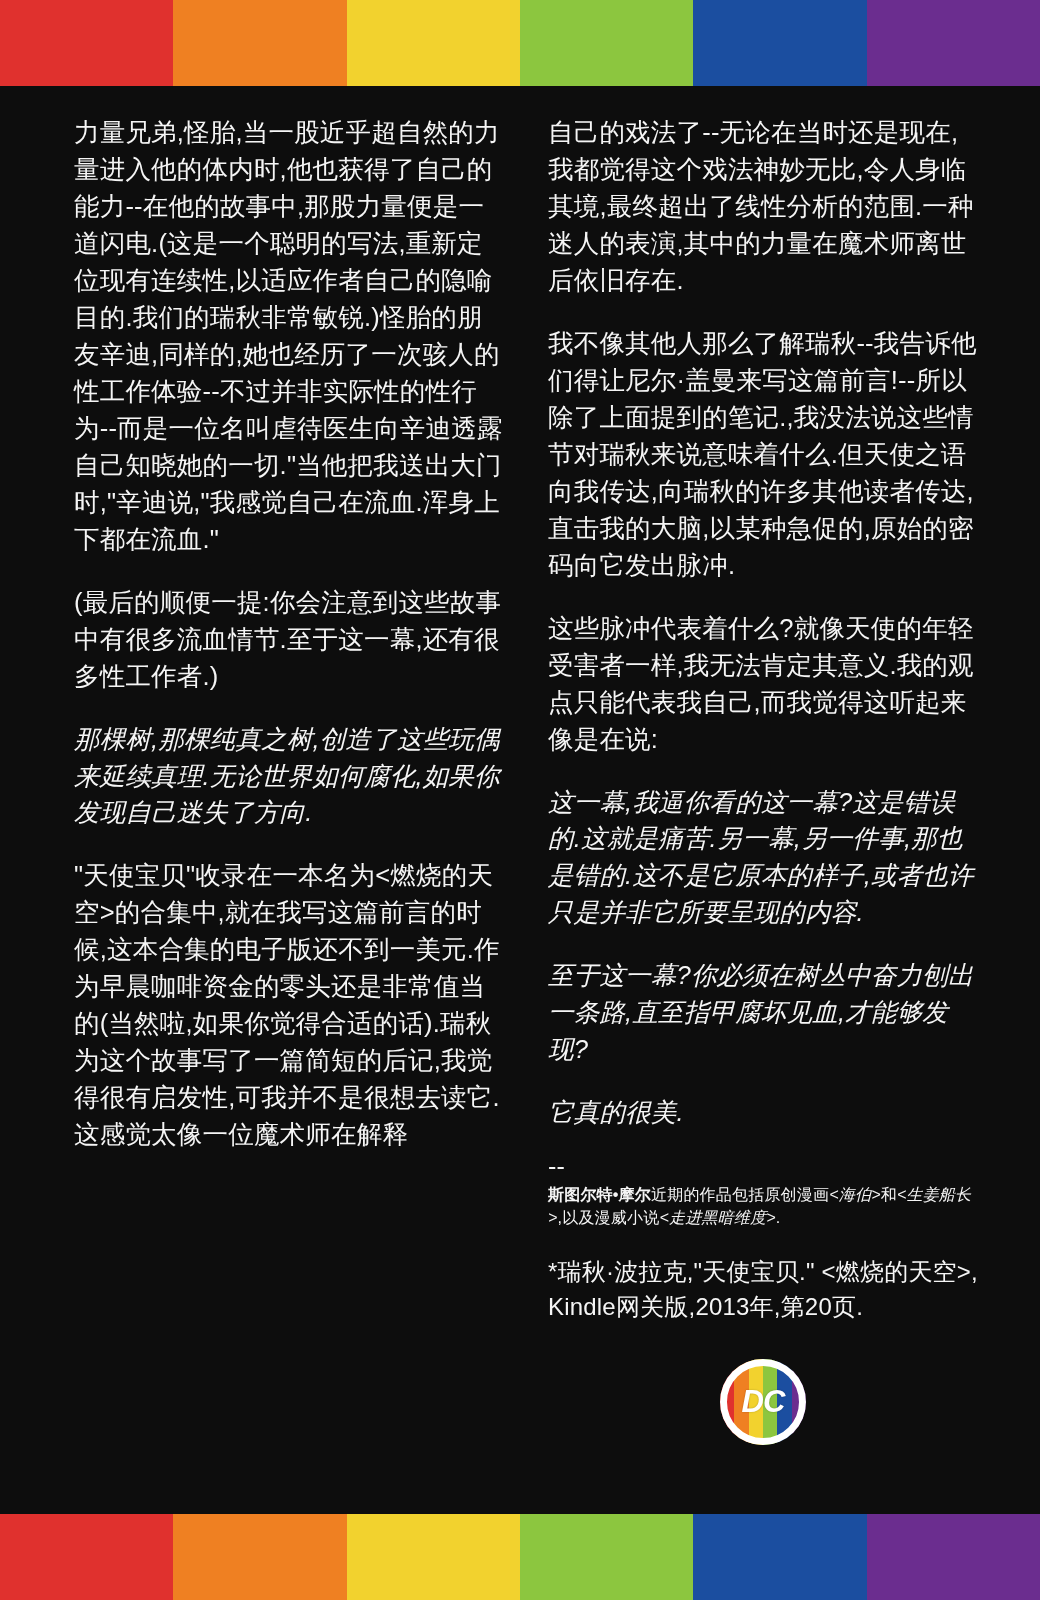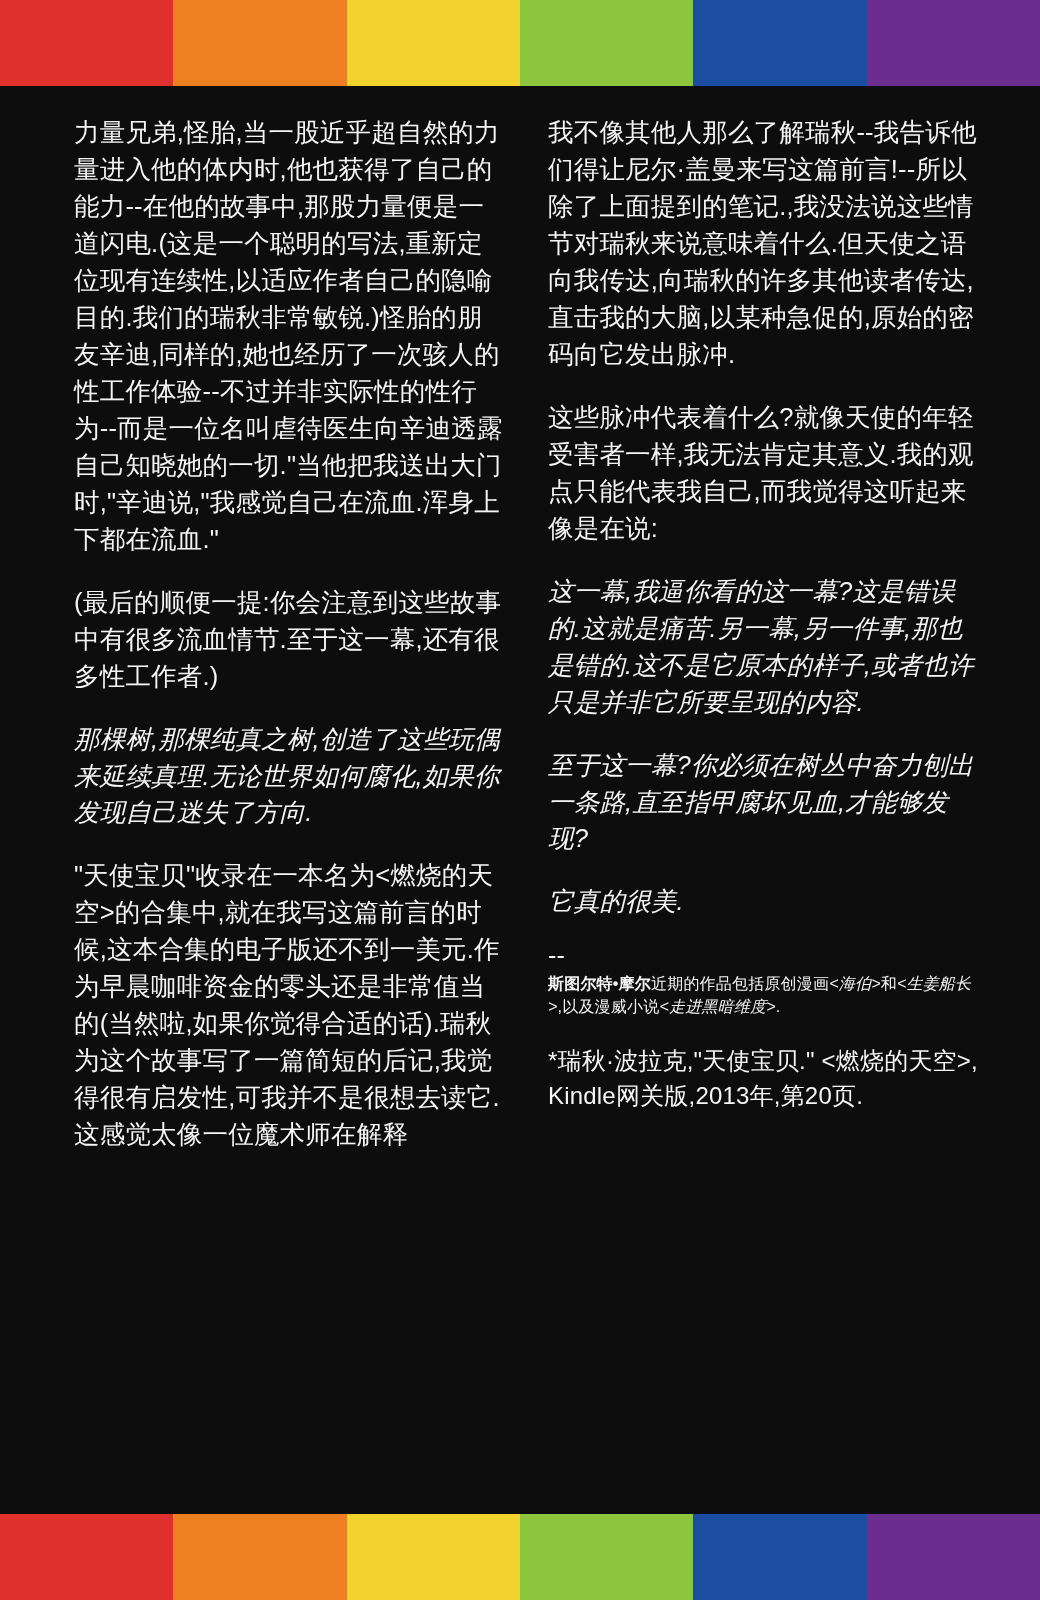--- a/index.html
+++ b/index.html
@@ -130,29 +130,44 @@
   <div class="content">
 
     <div class="col">
       <p>力量兄弟,怪胎,当一股近乎超自然的力量进入他的体内时,他也获得了自己的能力--在他的故事中,那股力量便是一道闪电.(这是一个聪明的写法,重新定位现有连续性,以适应作者自己的隐喻目的.我们的瑞秋非常敏锐.)怪胎的朋友辛迪,同样的,她也经历了一次骇人的性工作体验--不过并非实际性的性行为--而是一位名叫虐待医生向辛迪透露自己知晓她的一切."当他把我送出大门时,"辛迪说,"我感觉自己在流血.浑身上下都在流血."</p>
       <p>(最后的顺便一提:你会注意到这些故事中有很多流血情节.至于这一幕,还有很多性工作者.)</p>
       <p class="italic">那棵树,那棵纯真之树,创造了这些玩偶来延续真理.无论世界如何腐化,如果你发现自己迷失了方向.</p>
       <p>"天使宝贝"收录在一本名为&lt;燃烧的天空&gt;的合集中,就在我写这篇前言的时候,这本合集的电子版还不到一美元.作为早晨咖啡资金的零头还是非常值当的(当然啦,如果你觉得合适的话).瑞秋为这个故事写了一篇简短的后记,我觉得很有启发性,可我并不是很想去读它.这感觉太像一位魔术师在解释</p>
     </div>
 
     <div class="col">
+      <p>自己的戏法了--无论在当时还是现在,我都觉得这个戏法神妙无比,令人身临其境,最终超出了线性分析的范围.一种迷人的表演,其中的力量在魔术师离世后依旧存在.</p>
       <p>我不像其他人那么了解瑞秋--我告诉他们得让尼尔·盖曼来写这篇前言!--所以除了上面提到的笔记.,我没法说这些情节对瑞秋来说意味着什么.但天使之语向我传达,向瑞秋的许多其他读者传达,直击我的大脑,以某种急促的,原始的密码向它发出脉冲.</p>
       <p>这些脉冲代表着什么?就像天使的年轻受害者一样,我无法肯定其意义.我的观点只能代表我自己,而我觉得这听起来像是在说:</p>
       <p class="italic">这一幕,我逼你看的这一幕?这是错误的.这就是痛苦.另一幕,另一件事,那也是错的.这不是它原本的样子,或者也许只是并非它所要呈现的内容.</p>
       <p class="italic">至于这一幕?你必须在树丛中奋力刨出一条路,直至指甲腐坏见血,才能够发现?</p>
       <p class="italic tight">它真的很美.</p>
       <p class="dash">--</p>
       <p class="bio"><b>斯图尔特•摩尔</b><span>近期的作品包括原创漫画</span><i>&lt;海伯&gt;</i><span>和</span><i>&lt;生姜船长&gt;</i><span>,以及漫威小说</span><i>&lt;走进黑暗维度&gt;</i><span>.</span></p>
       <p class="footnote">*瑞秋·波拉克,"天使宝贝." &lt;燃烧的天空&gt;, Kindle网关版,2013年,第20页.</p>
 
+      <div class="logo-wrap">
+        <div class="dc-logo">
+          <div class="dc-stripes">
+            <span style="background:#e0312e"></span>
+            <span style="background:#ef8022"></span>
+            <span style="background:#f2d22e"></span>
+            <span style="background:#8cc63f"></span>
+            <span style="background:#1b4ea0"></span>
+            <span style="background:#6b2d8f"></span>
+          </div>
+          <div class="dc-ring"></div>
+          <div class="dc-text">DC</div>
+        </div>
+      </div>
     </div>
 
   </div>
 
   <div class="rainbow bottom">
     <span style="background:#e0312e"></span>
     <span style="background:#ef8022"></span>
     <span style="background:#f2d22e"></span>
     <span style="background:#8cc63f"></span>
     <span style="background:#1b4ea0"></span>

